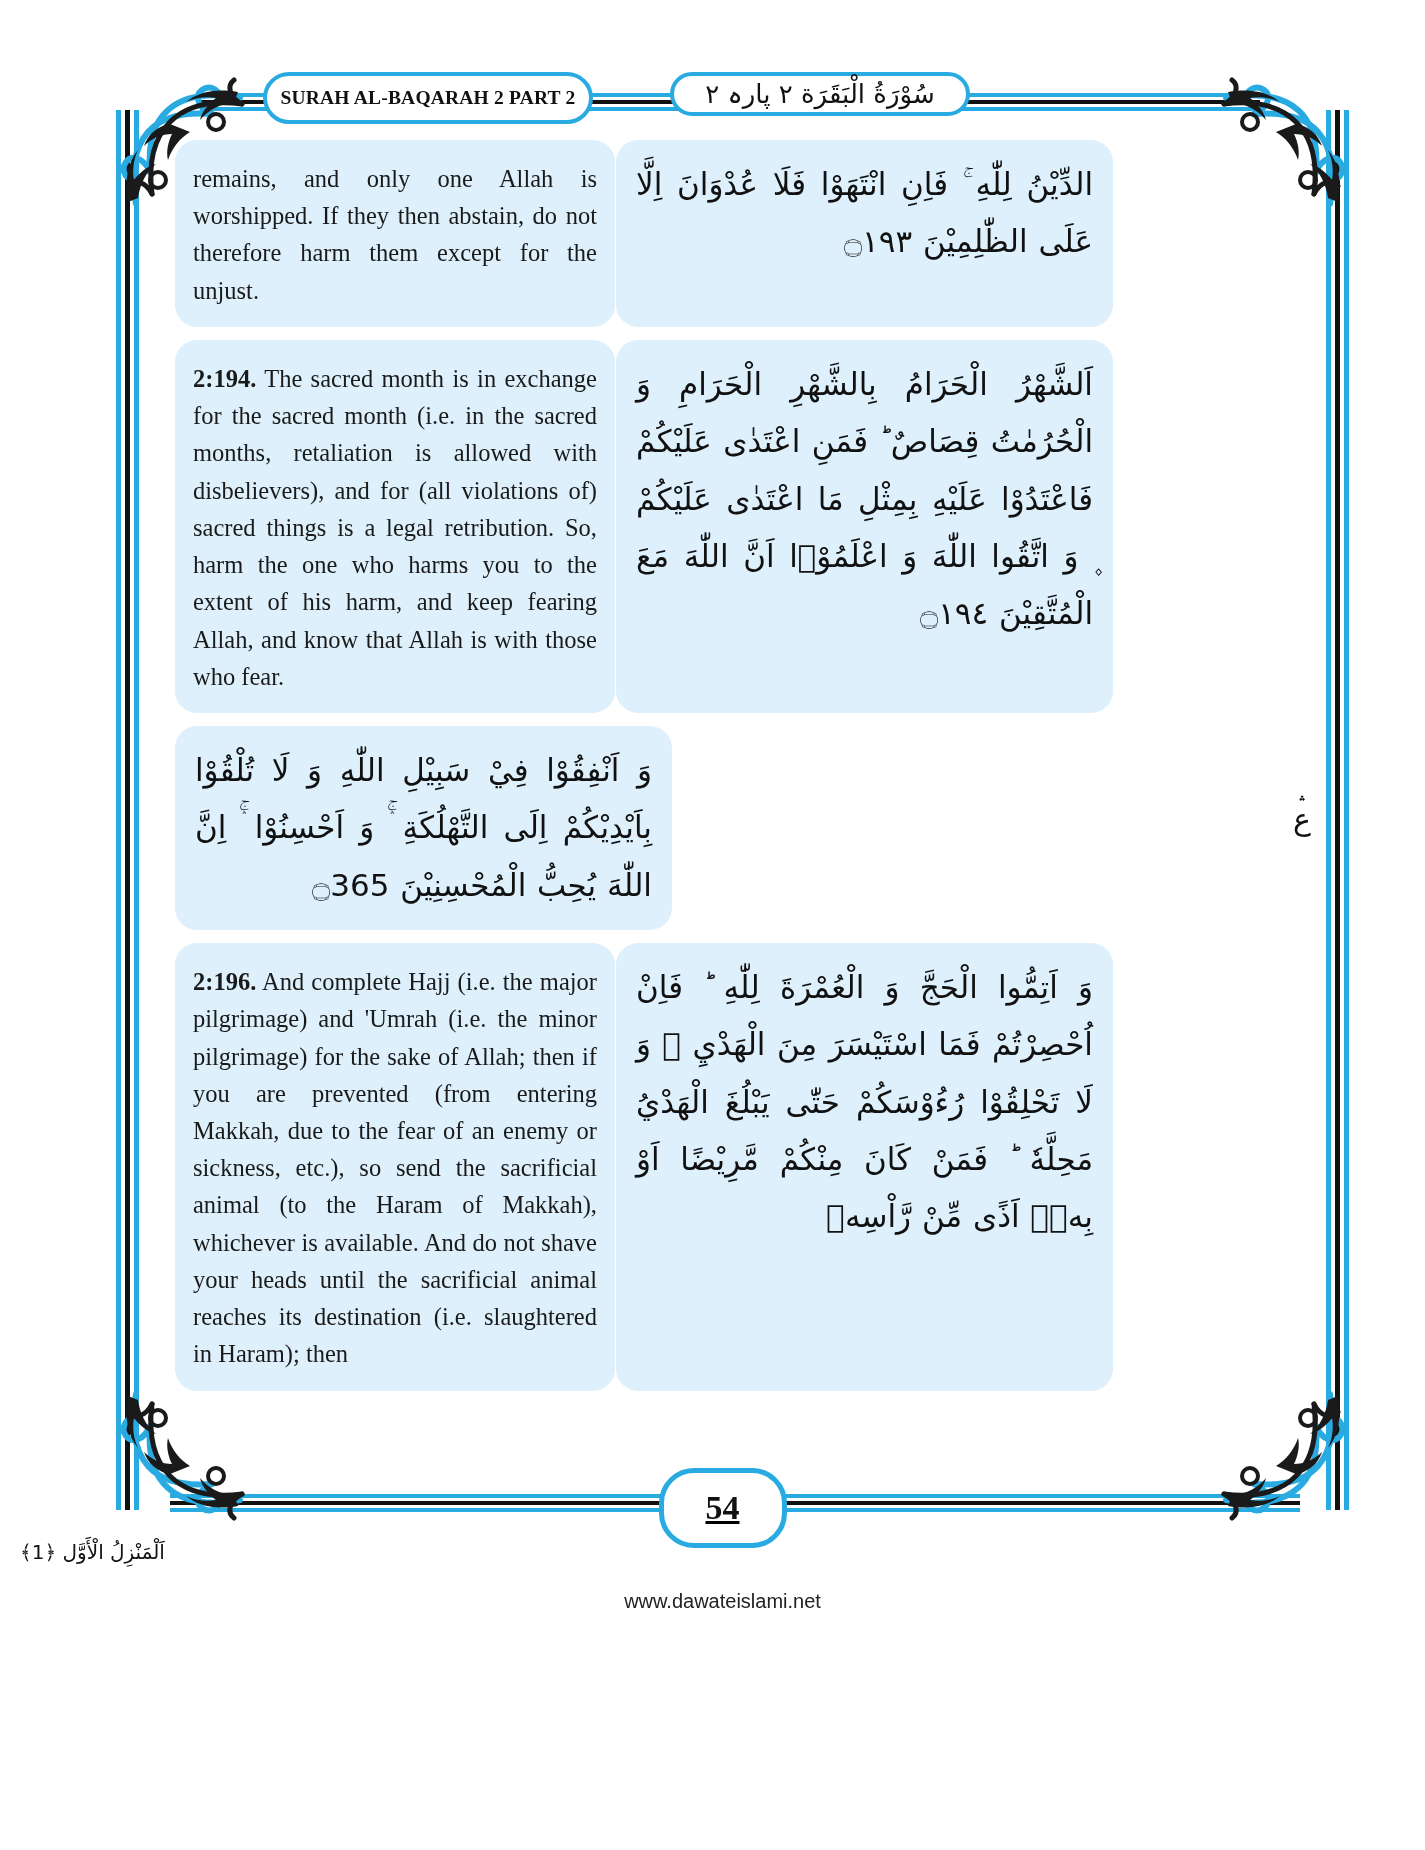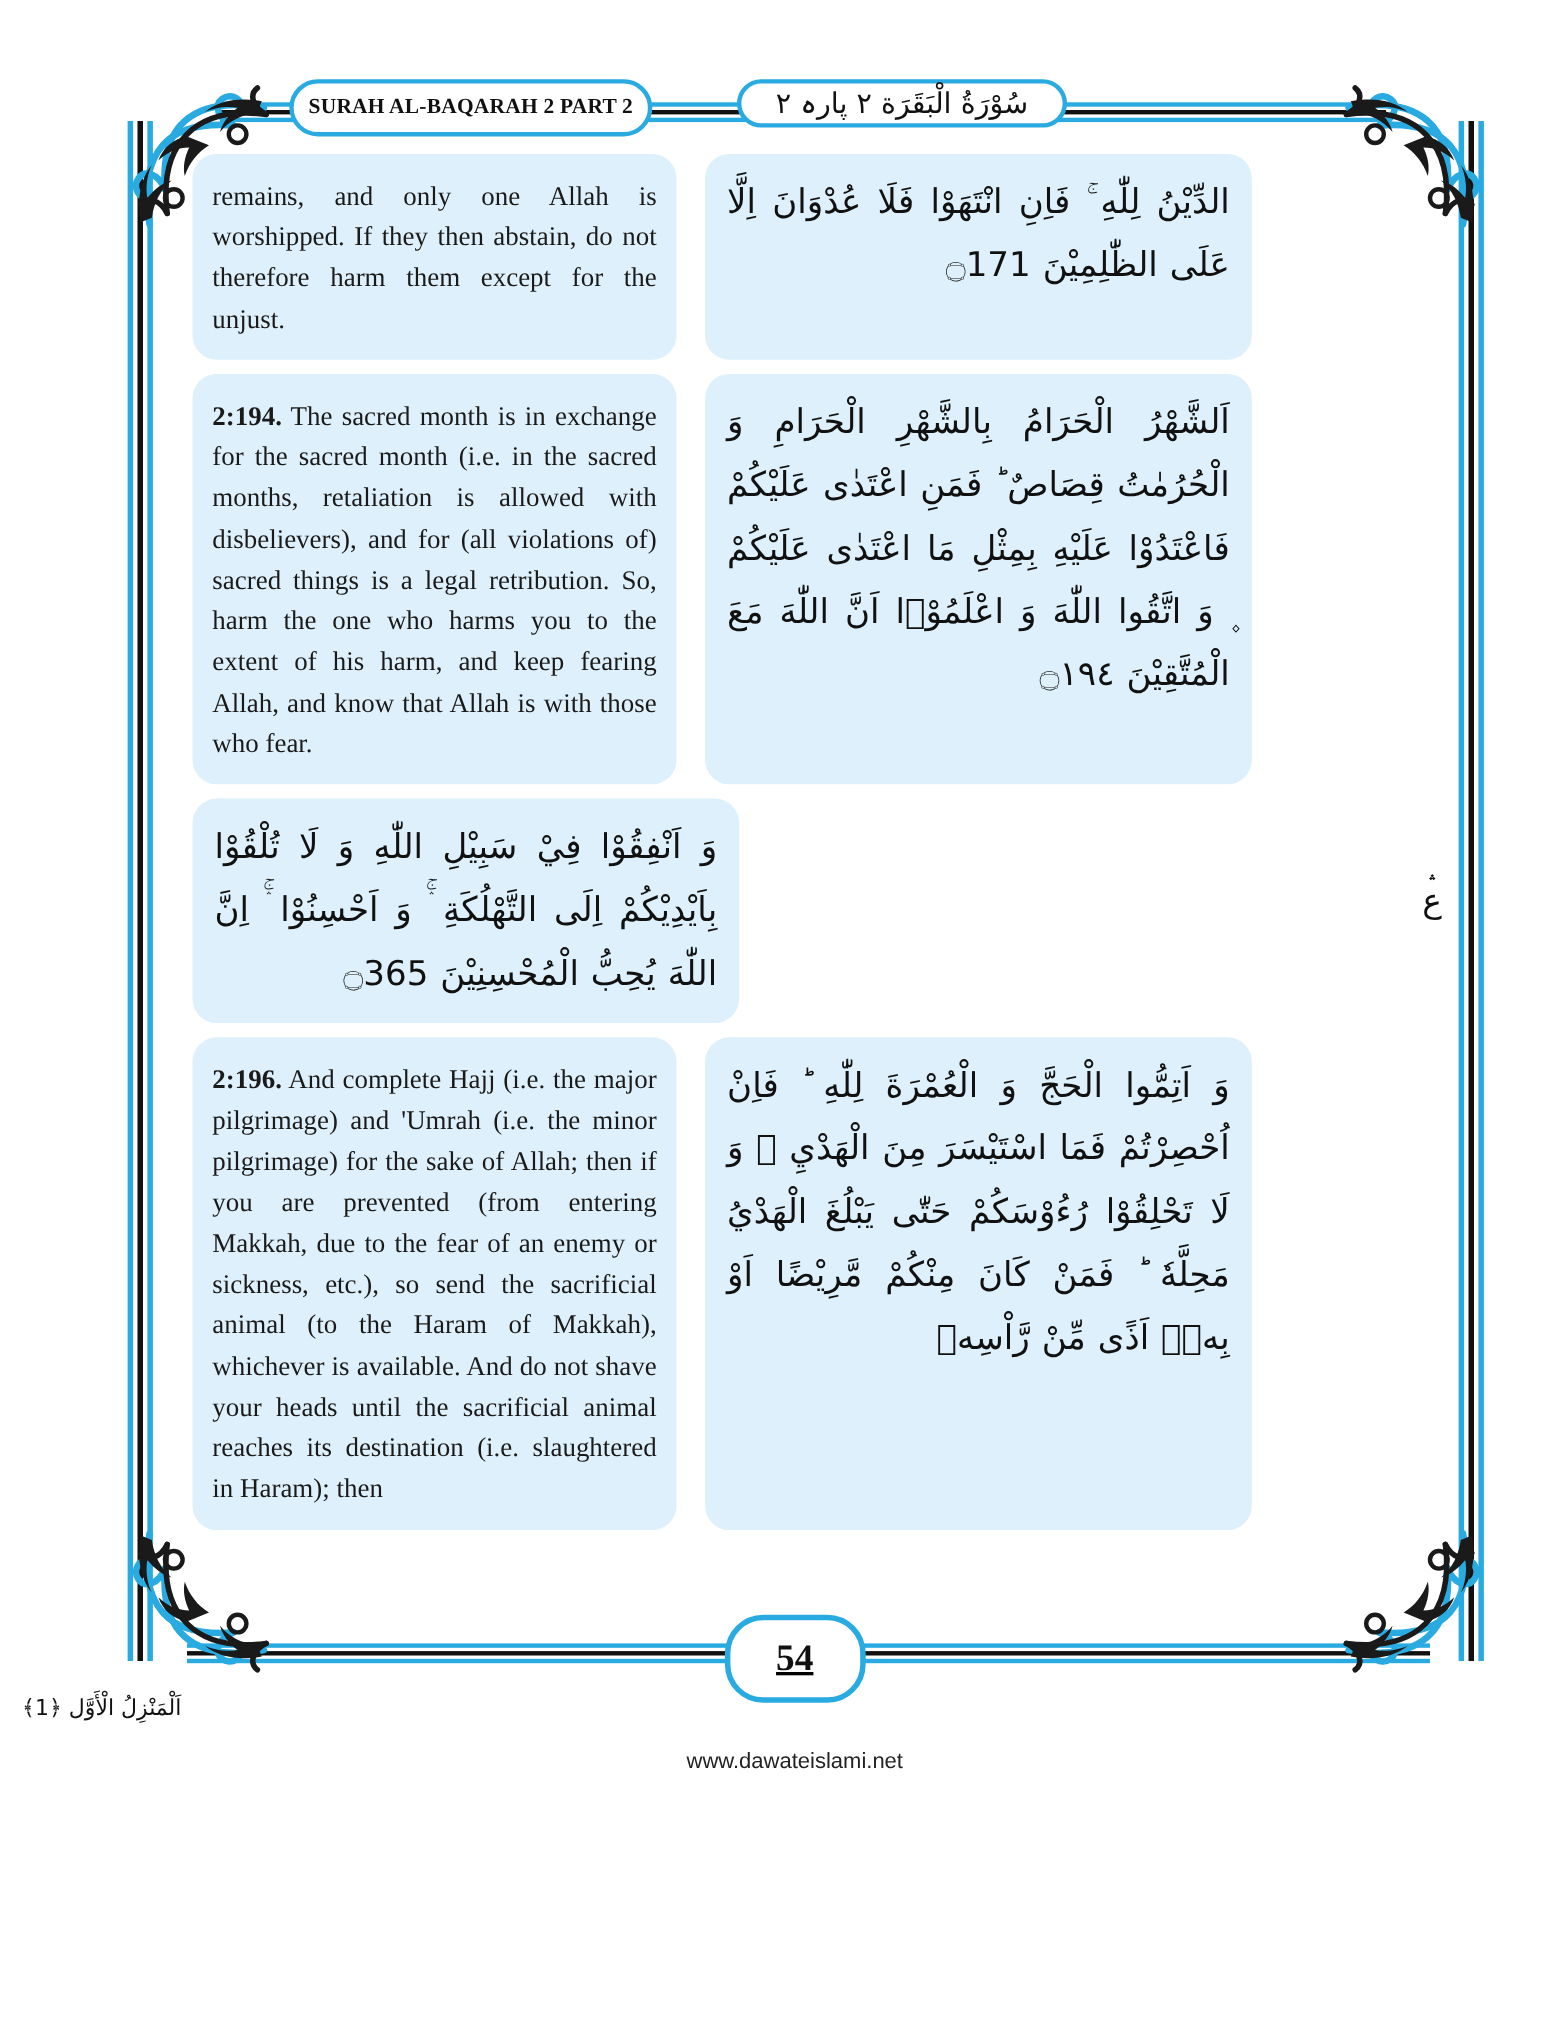--- a/index.html
+++ b/index.html
@@ -41,21 +41,21 @@
            justify-content:center;box-sizing:border-box;z-index:6;}
   #cap-en{left:243px; top:72px; width:330px;height:52px;}
   #cap-ur{left:650px; top:72px; width:300px;height:44px;}
   #cap-en .txt{font-family:"Liberation Serif", serif;font-weight:bold;
                font-size:19.5px;letter-spacing:.2px;color:#111;white-space:nowrap;}
   #cap-ur .txt{font-family:"DejaVu Sans", sans-serif;font-size:26px;
                color:#111;direction:rtl;white-space:nowrap;}
 
   
   .content{position:absolute;left:155px;top:140px;width:1100px;}
-  .row{display:flex;gap:26px;margin-bottom:13px;}
+  .row{display:flex;gap:1px;margin-bottom:13px;}
   .cell{background:#ddf0fb;border-radius:22px;box-sizing:border-box;}
   .cell.en{width:440px;padding:20px 18px 18px 18px;}
   .cell.ar{width:497px;padding:16px 20px;}
 
   .en-text{font-family:"Liberation Serif", serif;font-size:24.5px;
            line-height:1.52;color:#1a1a1a;text-align:justify;
            text-align-last:left;hyphens:none;}
   .en-text b{font-weight:bold;}
   .ar-text{font-family:"DejaVu Sans", sans-serif;direction:rtl;
            text-align:justify;font-size:31px;line-height:1.85;color:#111;
@@ -187,21 +187,21 @@
     <span class="txt">سُوْرَةُ الْبَقَرَة ٢ پارہ ٢</span>
   </div>
 
   <div class="content">
 
     <div class="row">
       <div class="cell en">
         <div class="en-text"><b></b><span>remains, and only one Allah is worshipped. If they then abstain, do not therefore harm them except for the unjust.</span></div>
       </div>
       <div class="cell ar">
-        <div class="ar-text">الدِّيْنُ لِلّٰهِ ۚ فَاِنِ انْتَهَوْا فَلَا عُدْوَانَ اِلَّا عَلَى الظّٰلِمِيْنَ ۝171</div>
+        <div class="ar-text">الدِّيْنُ لِلّٰهِ ۚ فَاِنِ انْتَهَوْا فَلَا عُدْوَانَ اِلَّا عَلَى الظّٰلِمِيْنَ ۝١٩٣</div>
       </div>
     </div>
 
     <div class="row">
       <div class="cell en">
         <div class="en-text"><b>2:194.</b> <span>The sacred month is in exchange for the sacred month (i.e. in the sacred months, retaliation is allowed with disbelievers), and for (all violations of) sacred things is a legal retribution. So, harm the one who harms you to the extent of his harm, and keep fearing Allah, and know that Allah is with those who fear.</span></div>
       </div>
       <div class="cell ar">
         <div class="ar-text">اَلشَّهْرُ الْحَرَامُ بِالشَّهْرِ الْحَرَامِ وَ الْحُرُمٰتُ قِصَاصٌ ؕ فَمَنِ اعْتَدٰى عَلَيْكُمْ فَاعْتَدُوْا عَلَيْهِ بِمِثْلِ مَا اعْتَدٰى عَلَيْكُمْ ۪ وَ اتَّقُوا اللّٰهَ وَ اعْلَمُوْۤا اَنَّ اللّٰهَ مَعَ الْمُتَّقِيْنَ ۝١٩٤</div>
       </div>

